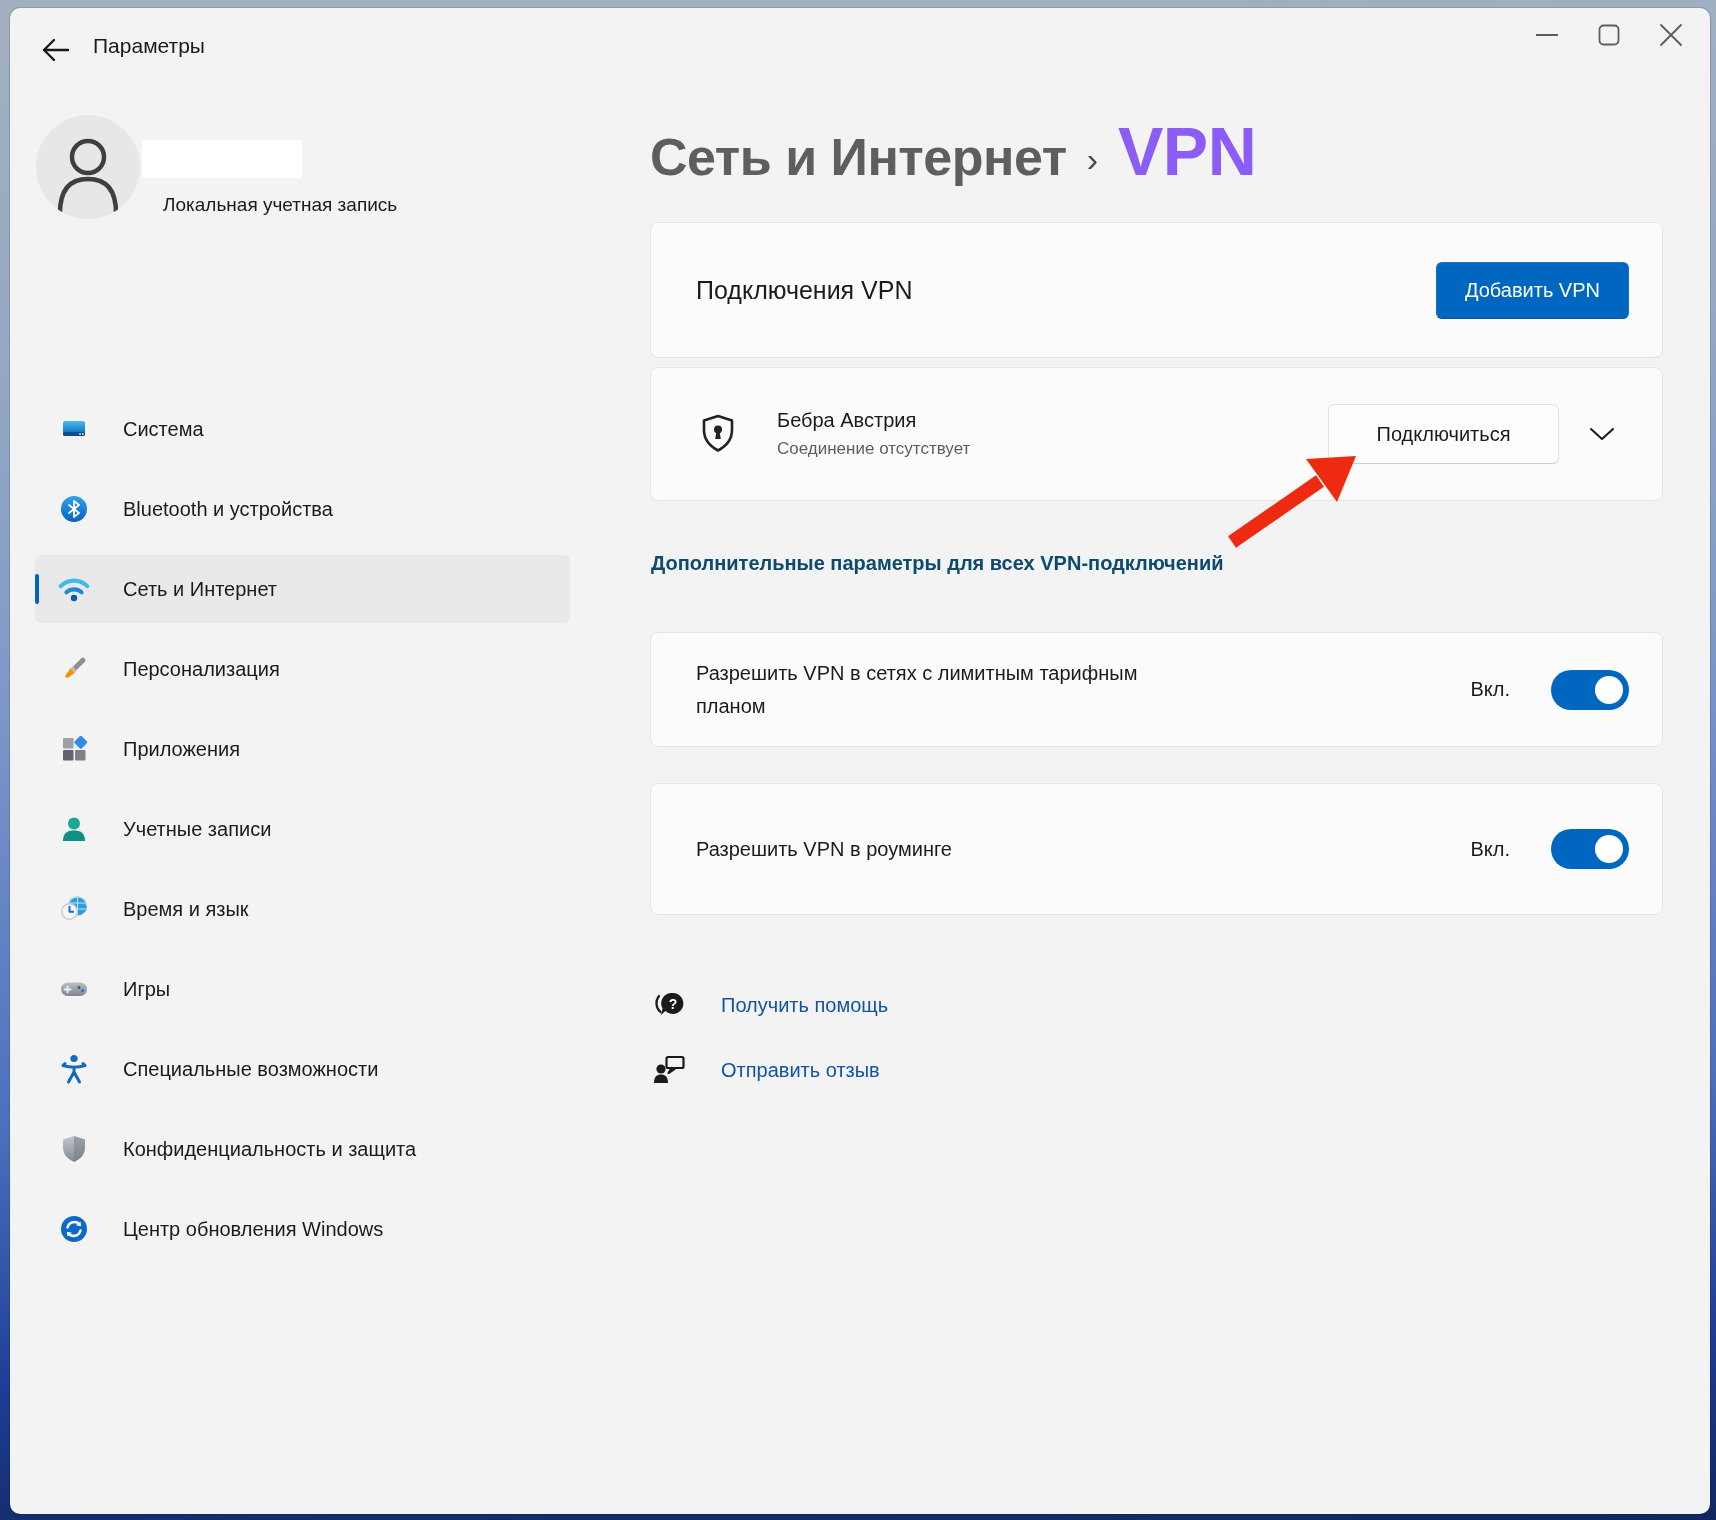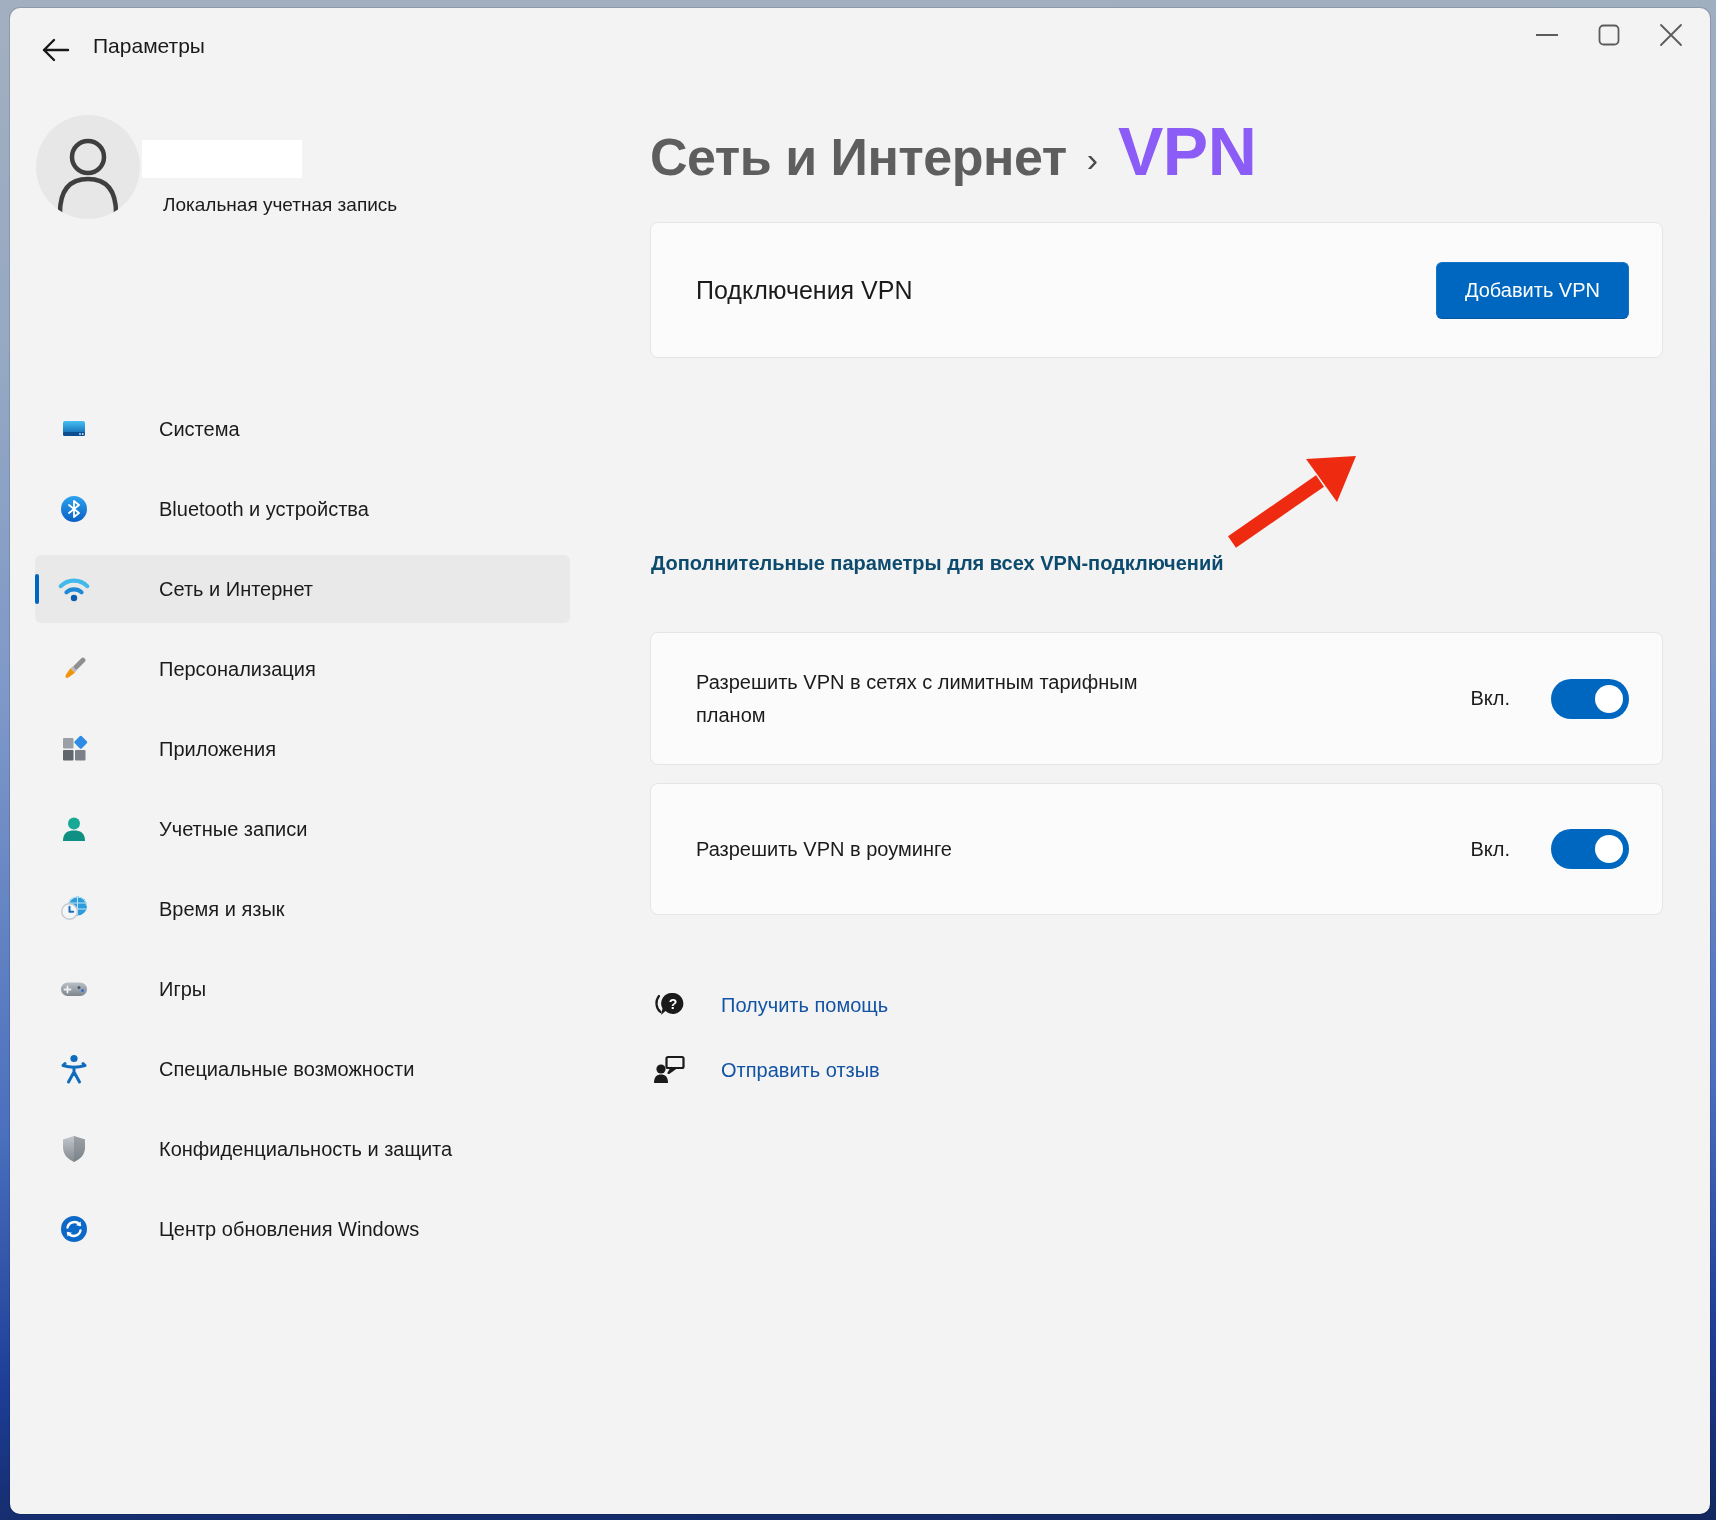--- a/index.html
+++ b/index.html
@@ -25,21 +25,21 @@
   .user-subtitle { position:absolute; left:153px; top:186px; font-size:19px; color:#1B1B1B; }
   
   .search-box { position:absolute; left:28px; top:275px; width:532px; height:64px;
     background:#FDFDFD; border:1px solid #D9D9D9; border-bottom-color:#B8B8B8; border-radius:6px;
     display:flex; align-items:center; }
   .search-box input { flex:1; border:none; outline:none; background:transparent; font-size:20px; padding:0 14px 0 22px; font-family:inherit; color:#1b1b1b; }
   .search-box input::placeholder { color:#737373; }
   .search-glyph { margin-right:22px; flex:none; display:flex; }
   
   .sidebar { position:absolute; left:25px; top:387px; width:535px; }
-  .side-item { position:relative; height:68px; margin-bottom:12px; border-radius:6px; display:flex; align-items:center; cursor:pointer;gap:36px; }
+  .side-item { position:relative; height:68px; margin-bottom:12px; border-radius:6px; display:flex; align-items:center; cursor:pointer; }
   .side-item.selected { background:#E9E9E9; }
   .side-item .accent { display:none; }
   .side-item.selected .accent { display:block; position:absolute; left:0; top:19px; width:4px; height:30px; border-radius:2px; background:#0067C0; }
   .side-icon { width:32px; height:32px; margin-left:23px; flex:none; display:flex; align-items:center; justify-content:center; }
   .side-label { margin-left:33px; font-size:20px; color:#1B1B1B; white-space:nowrap; }
   
   .content { position:absolute; left:640px; top:0; width:1013px; height:100%; }
   .page-title { position:absolute; left:0; top:104px; display:flex; align-items:baseline; gap:20px; white-space:nowrap; }
   .crumb-parent { font-size:52px; font-weight:600; color:#5E5E5E; letter-spacing:-0.5px; }
   .crumb-sep { font-size:34px; color:#4A4A4A; position:relative; top:-4px; }
@@ -51,21 +51,21 @@
   .btn-primary { height:57px; padding:0 28px; background:#0067C0; color:#FFFFFF; font-size:20px; font-family:inherit;
     border:1px solid #1473C5; border-bottom-color:#00559E; border-radius:6px; cursor:pointer; }
   #card-connection { top:359px; height:134px; padding:0 34px 0 50px; gap:0; }
   .conn-text { flex:1; margin-left:42px; display:flex; flex-direction:column; gap:7px; }
   .conn-name { font-size:20px; color:#1B1B1B; }
   .conn-status { font-size:17px; color:#5E5E5E; }
   .btn-secondary { height:60px; width:231px; background:#FDFDFD; color:#1B1B1B; font-size:20px; font-family:inherit;
     border:1px solid #E1E1E1; border-bottom-color:#CCCCCC; border-radius:6px; cursor:pointer; flex:none; }
   .row-chevron { width:26px; margin-left:30px; margin-right:13px; display:flex; justify-content:center; cursor:pointer; }
   .section-title { position:absolute; left:1px; top:544px; font-size:20px; font-weight:700; color:#0c4a6e; }
-  #card-toggle-metered { top:624px; height:133px; padding:0 33px 0 45px; }
+  #card-toggle-metered { top:624px; height:115px; padding:0 33px 0 45px; }
   #card-toggle-roaming { top:775px; height:132px; padding:0 33px 0 45px; }
   .toggle-label { flex:1; font-size:20px; line-height:33px; color:#1B1B1B; max-width:470px; }
   .toggle-state { font-size:20px; color:#1B1B1B; margin-right:41px; margin-left:auto; }
   .toggle { width:78px; height:40px; border-radius:20px; background:#0067C0; position:relative; flex:none; cursor:pointer; }
   .toggle .knob { position:absolute; right:6px; top:6px; width:28px; height:28px; border-radius:50%; background:#FFFFFF; }
   .help-row { position:absolute; left:2px; display:flex; align-items:center; gap:33px; }
   #help-row-1 { top:975px; height:44px; }
   #help-row-2 { top:1040px; height:44px; }
   .help-icon { width:36px; height:36px; flex:none; display:flex; align-items:center; justify-content:center; }
   .help-link { font-size:20px; color:#1353A3; text-decoration:none; cursor:pointer; }
@@ -280,20 +280,39 @@
       <span class="crumb-parent">Сеть и Интернет</span>
       <span class="crumb-sep">›</span>
       <span class="crumb-current">VPN</span>
     </div>
 
     <div class="card" id="card-vpn-connections">
       <span class="card-label">Подключения VPN</span>
       <button class="btn-primary">Добавить VPN</button>
     </div>
 
+    <div class="card" id="card-connection">
+      <span style="flex:none;display:flex;">
+        <svg width="34" height="42" viewBox="0 0 34 42">
+          <path d="M17 3 L31 7.5 V17 C31 27.5 24.5 33.5 17 37.5 C9.5 33.5 3 27.5 3 17 V7.5 Z" fill="none" stroke="#222222" stroke-width="2.6" stroke-linejoin="round"></path>
+          <circle cx="17" cy="16.5" r="4" fill="#222222"></circle>
+          <path d="M15.4 18.5 L14.2 26 H19.8 L18.6 18.5 Z" fill="#222222"></path>
+        </svg>
+      </span>
+      <span class="conn-text">
+        <span class="conn-name">Бебра Австрия</span>
+        <span class="conn-status">Соединение отсутствует</span>
+      </span>
+      <button class="btn-secondary">Подключиться</button>
+      <span class="row-chevron">
+        <svg width="26" height="16" viewBox="0 0 26 16">
+          <path d="M2 3 L13 13 L24 3" stroke="#191919" stroke-width="2" fill="none" stroke-linecap="round" stroke-linejoin="round"></path>
+        </svg>
+      </span>
+    </div>
 
     <div class="section-title">Дополнительные параметры для всех VPN-подключений</div>
 
     <div class="card" id="card-toggle-metered">
       <span class="toggle-label">Разрешить VPN в сетях с лимитным тарифным планом</span>
       <span class="toggle-state">Вкл.</span>
       <span class="toggle">
           <span class="knob"></span>
         </span>
     </div>

